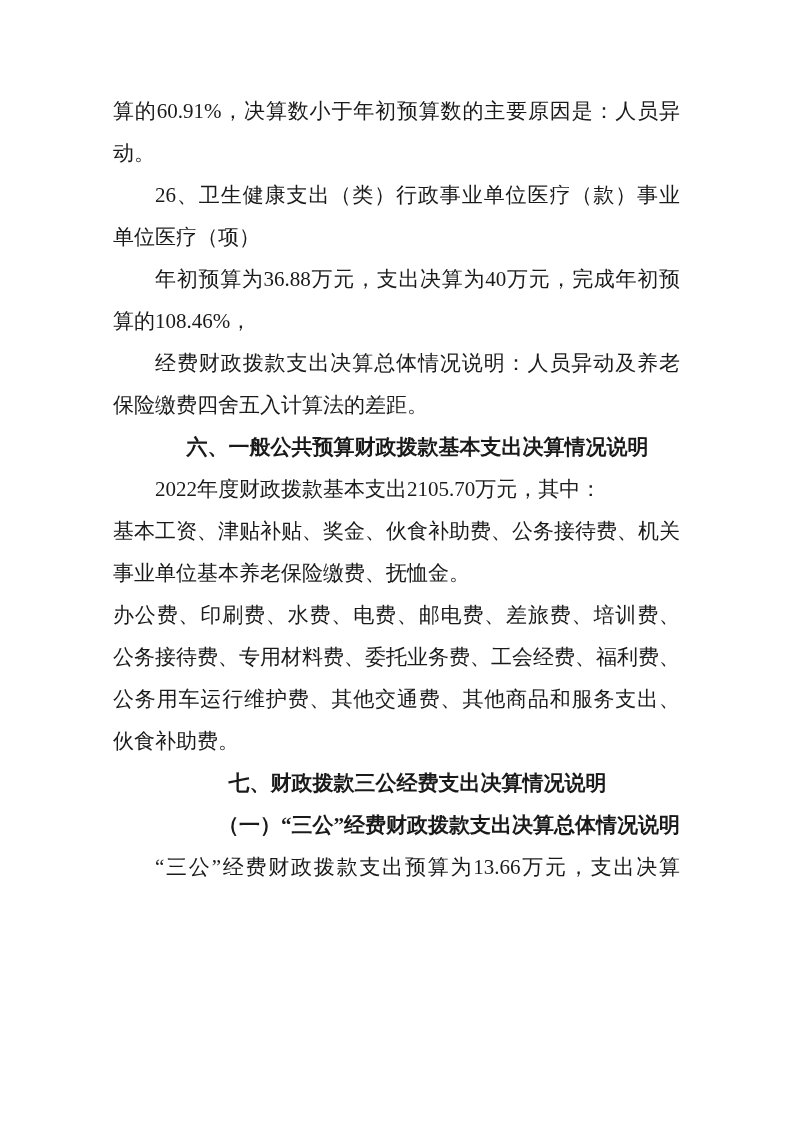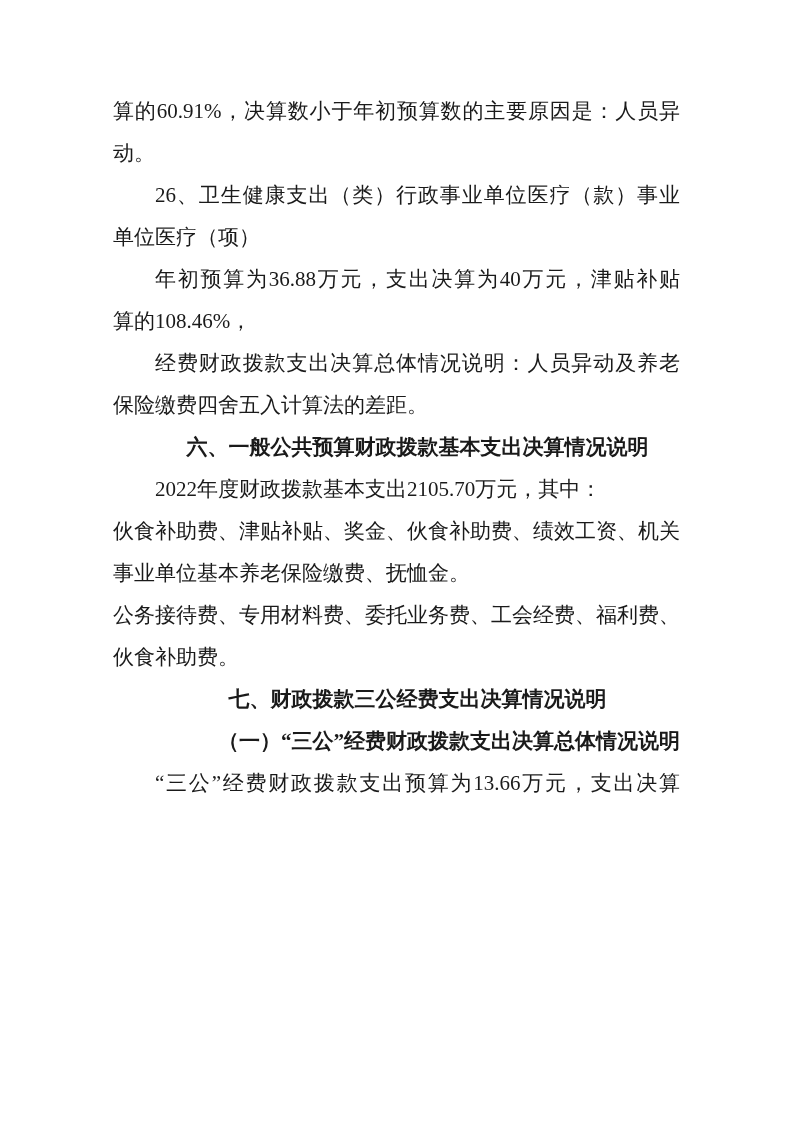--- a/index.html
+++ b/index.html
@@ -46,34 +46,36 @@
 
 <div class="page">
   <div class="doc">
 
     <div class="line j">算的60.91%，决算数小于年初预算数的主要原因是：人员异</div>
     <div class="line">动。</div>
 
     <div class="line j ind">26、卫生健康支出（类）行政事业单位医疗（款）事业</div>
     <div class="line">单位医疗（项）</div>
 
-    <div class="line j ind">年初预算为36.88万元，支出决算为40万元，津贴补贴</div>
+    <div class="line j ind">年初预算为36.88万元，支出决算为40万元，完成年初预</div>
     <div class="line">算的108.46%，</div>
 
     <div class="line j ind">经费财政拨款支出决算总体情况说明：人员异动及养老</div>
     <div class="line">保险缴费四舍五入计算法的差距。</div>
 
     <div class="line ind h-hei">六、一般公共预算财政拨款基本支出决算情况说明</div>
 
     <div class="line ind">2022年度财政拨款基本支出2105.70万元，其中：</div>
 
-    <div class="line j">伙食补助费、津贴补贴、奖金、伙食补助费、绩效工资、机关</div>
+    <div class="line j">基本工资、津贴补贴、奖金、伙食补助费、公务接待费、机关</div>
     <div class="line">事业单位基本养老保险缴费、抚恤金。</div>
 
+    <div class="line j">办公费、印刷费、水费、电费、邮电费、差旅费、培训费、</div>
     <div class="line j">公务接待费、专用材料费、委托业务费、工会经费、福利费、</div>
+    <div class="line j">公务用车运行维护费、其他交通费、其他商品和服务支出、</div>
     <div class="line">伙食补助费。</div>
 
     <div class="line ind h-hei">七、财政拨款三公经费支出决算情况说明</div>
 
     <div class="line ind h-song">（一）“三公”经费财政拨款支出决算总体情况说明</div>
 
     <div class="line j ind">“三公”经费财政拨款支出预算为13.66万元，支出决算</div>
 
   </div>
 </div>

